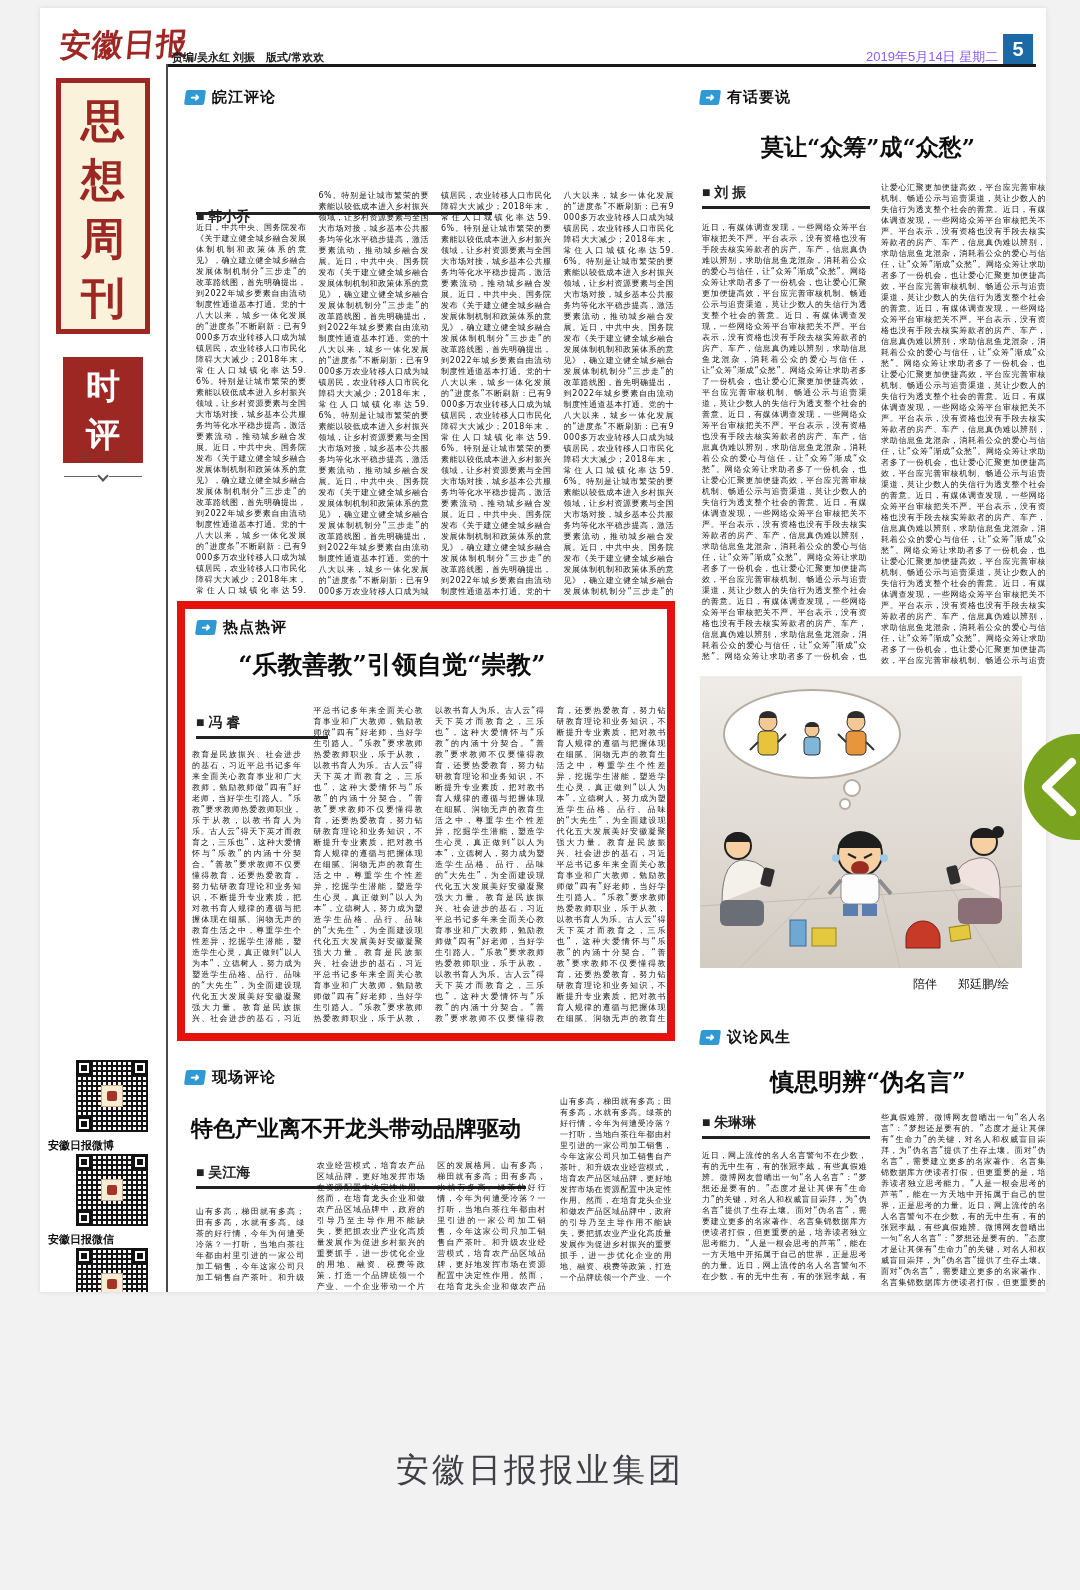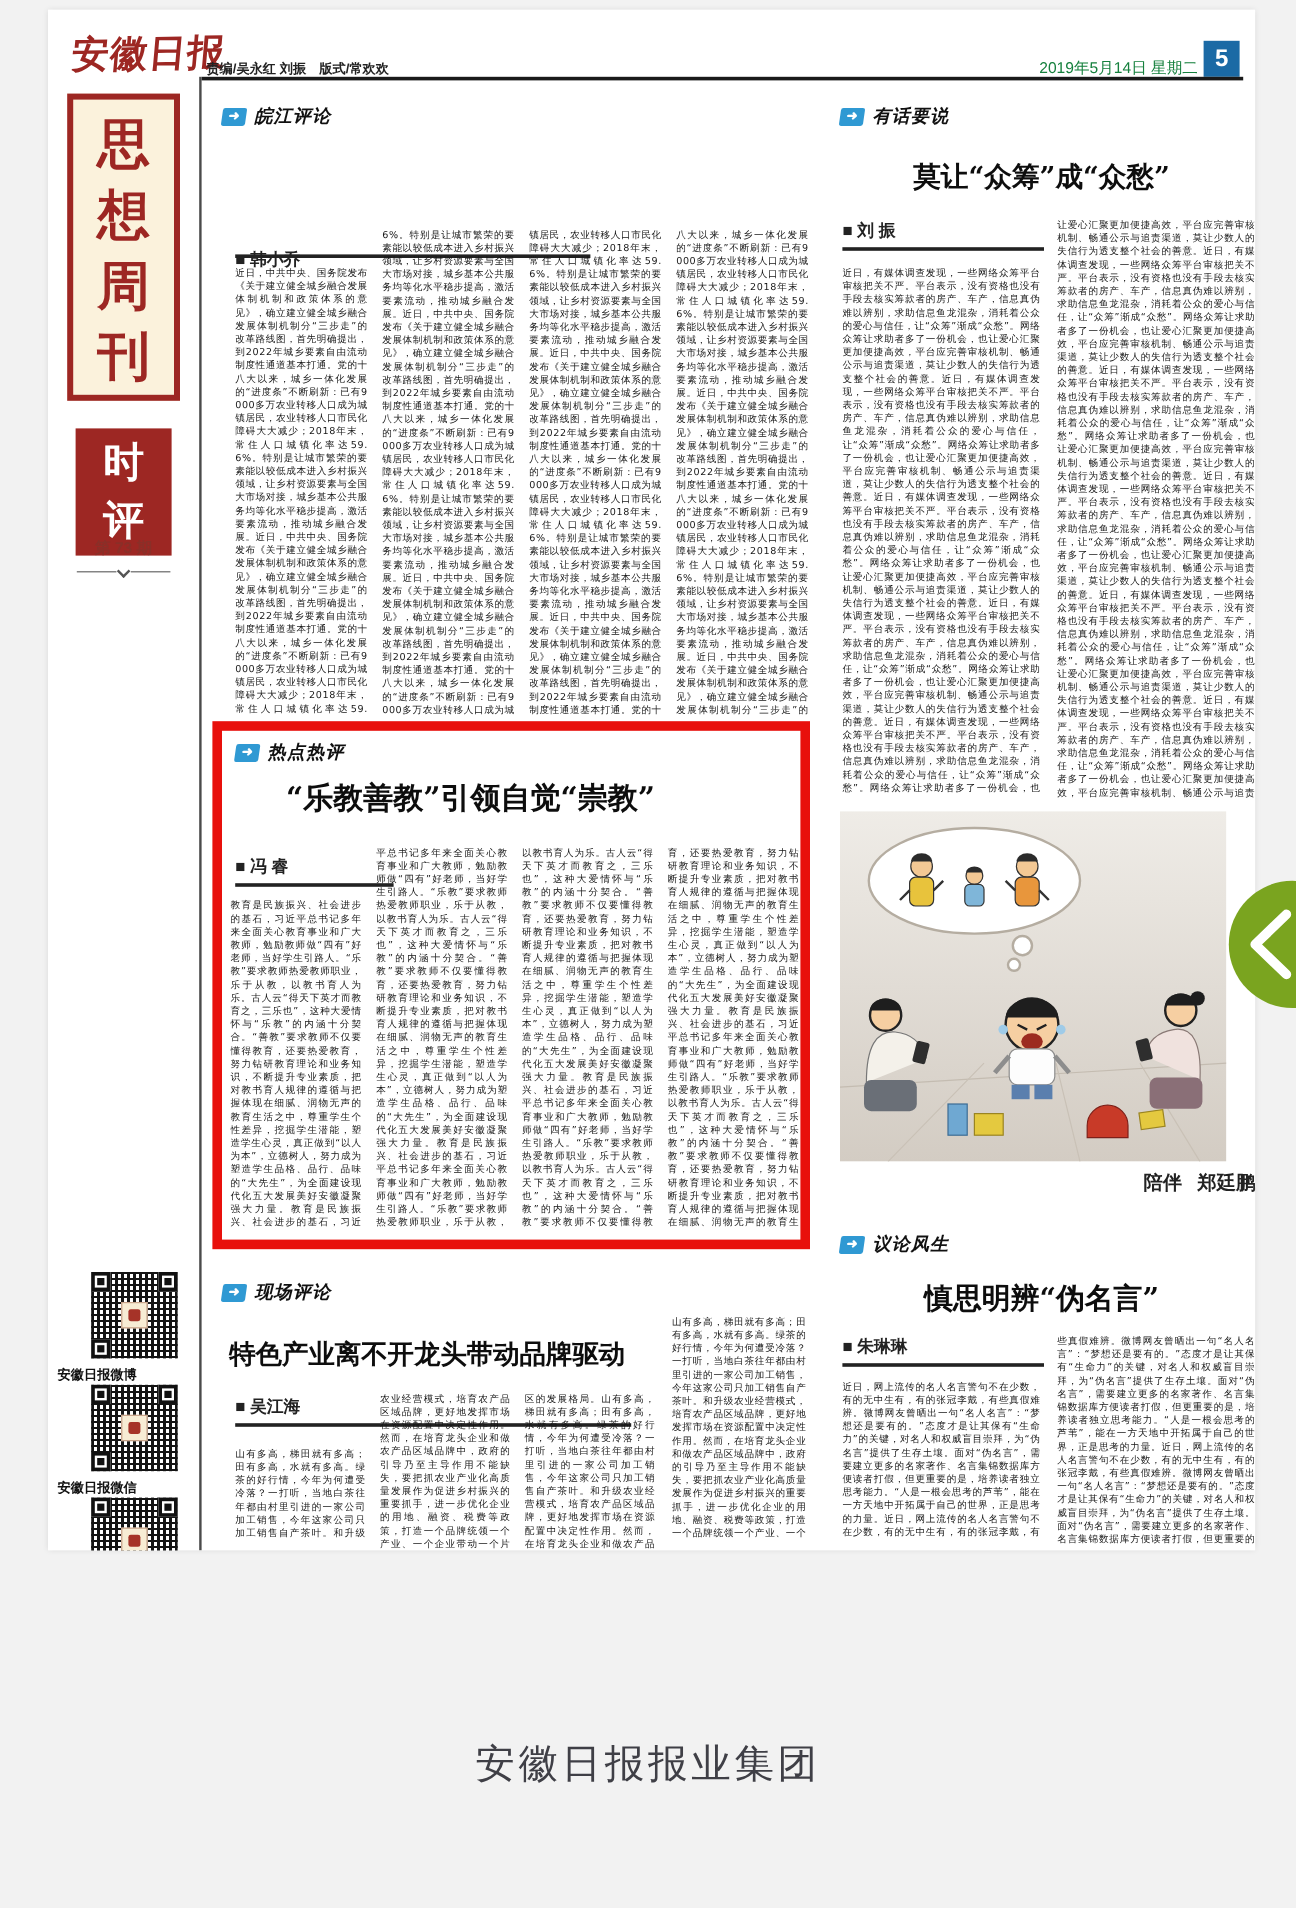--- a/index.html
+++ b/index.html
@@ -8,21 +8,21 @@
             background:#f2f2f2; font-family:"Liberation Sans",sans-serif; }
   .paper { position:absolute; left:40px; top:8px; width:1006px; height:1284px;
            background:#fff; overflow:hidden; box-shadow:0 0 5px rgba(0,0,0,.10); }
   .abs { position:absolute; }
 
   
   .masthead { left:20px; top:16px; font-family:"DejaVu Serif",serif; font-weight:bold;
               font-size:31px; color:#9d2723; transform:skewX(-6deg) rotate(-1deg);
               letter-spacing:1px; white-space:nowrap; }
   .editors { left:132px; top:42px; font-size:11px; font-weight:bold; color:#222; white-space:nowrap; }
-  .dateline { left:826px; top:40px; font-size:13px; color:#15803d; white-space:nowrap; }
+  .dateline { left:826px; top:40px; font-size:13px; color:#8b5cf6; white-space:nowrap; }
   .pagenum { left:963px; top:26px; width:30px; height:30px; background:#1b6aa5; color:#fff;
              font-weight:bold; font-size:20px; text-align:center; line-height:30px; }
   .toprule { left:128px; top:56px; width:868px; height:3px; background:#1a1a1a; }
   .vrule { left:126px; top:56px; width:2px; height:1228px; background:#4a4a4a; }
 
   
   .weekly { left:16px; top:70px; width:94px; height:256px; background:#fbf2dc;
             border:5px solid #9d2723; padding-top:8px; }
   .weekly .ch { display:block; text-align:center; font-family:"DejaVu Serif",serif;
                 font-weight:bold; font-size:44px; line-height:59px; color:#9d2723; }
@@ -46,41 +46,41 @@
   .qr .lg { position:absolute; left:25px; top:25px; width:22px; height:22px; background:#f7ecd4;
             border:1px solid #c9a48a; }
   .qr .lg::after { content:""; position:absolute; left:5px; top:5px; width:10px; height:10px;
                    background:#a63328; border-radius:2px; }
   .qrlabel { left:8px; width:128px; text-align:left; font-size:11px; font-weight:bold; color:#111; position:absolute; }
 
   
   .secrow { display:flex; align-items:center; gap:7px; position:absolute; }
   .secicon { width:20px; height:15px; background:#2f99d3; border-radius:2px; transform:skewX(-8deg);
              color:#fff; font-size:11px; line-height:15px; text-align:center; font-weight:bold; }
-  .seclabel { font-size:15px; font-weight:bold; color:#111; letter-spacing:1px;font-style:italic; }
+  .seclabel { font-size:15px; font-weight:bold; color:#111; letter-spacing:1px; }
   .h-hei { font-family:"DejaVu Sans",sans-serif; font-weight:bold; color:#0d0d0d;
            text-align:center; position:absolute; white-space:nowrap; }
   .h-song { font-family:"DejaVu Serif",serif; font-weight:bold; color:#0d0d0d;
             text-align:center; position:absolute; white-space:nowrap; }
   .byline { position:absolute; font-size:14px; font-weight:bold; color:#222; white-space:nowrap; }
   .byrule { position:absolute; height:3px; background:#222; }
   .cols { position:absolute; overflow:hidden; font-size:8px; line-height:11px; color:#161616;
           text-align:justify; word-break:break-all; letter-spacing:0.5px;
           font-family:"DejaVu Sans",sans-serif; }
   .cols .sp { display:block; width:100%; }
   .c4 { column-count:4; column-gap:12px; }
   .c3 { column-count:3; column-gap:12px; }
   .c2 { column-count:2; column-gap:14px; }
   .c1 { column-count:1; }
 
   .hibox { left:137px; top:593px; width:498px; height:440px; border:8px solid #e8100c;
            pointer-events:none; }
 
   .comic { left:660px; top:668px; width:322px; height:292px; }
-  .cap { position:absolute; font-size:16px; font-weight:bold; color:#222; white-space:nowrap;margin-left:40px; }
+  .cap { position:absolute; font-size:12px; font-weight:normal; color:#222; white-space:nowrap; }
 
   .backbtn { position:absolute; left:1024px; top:734px; width:106px; height:106px;
              border-radius:50%; background:#7aa41f; border:none; cursor:pointer; }
   .footer { position:absolute; left:0; top:1448px; width:1080px; text-align:center;
             font-size:33px; color:#3f3f46; letter-spacing:3px; font-weight:400; }
 </style>
 </head>
 <body>
 
 <div class="screen">

